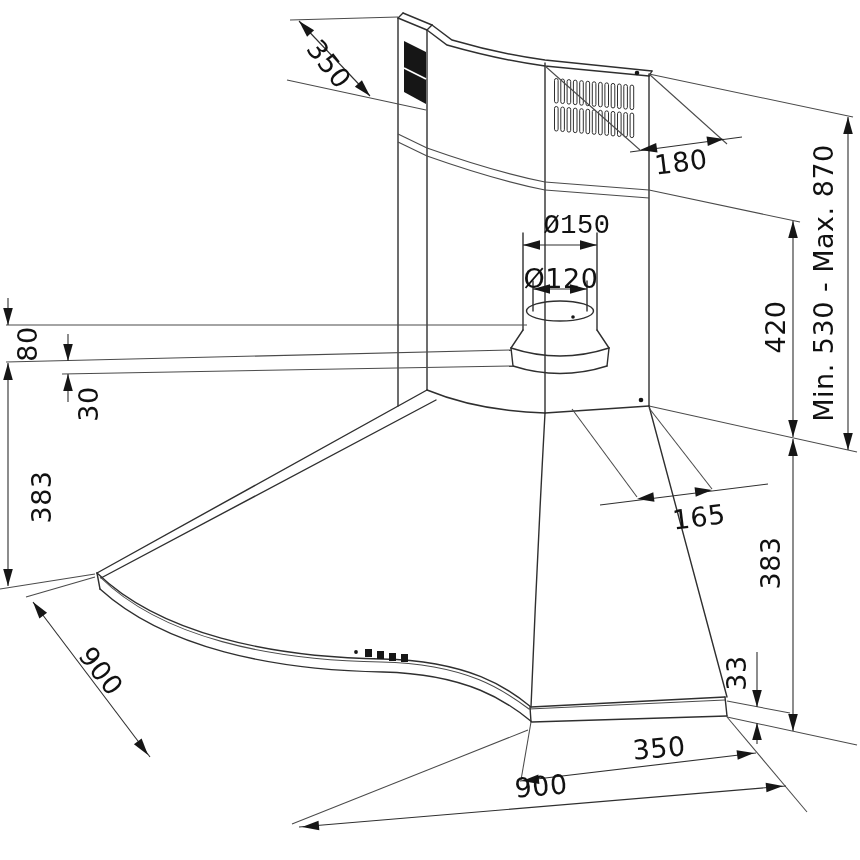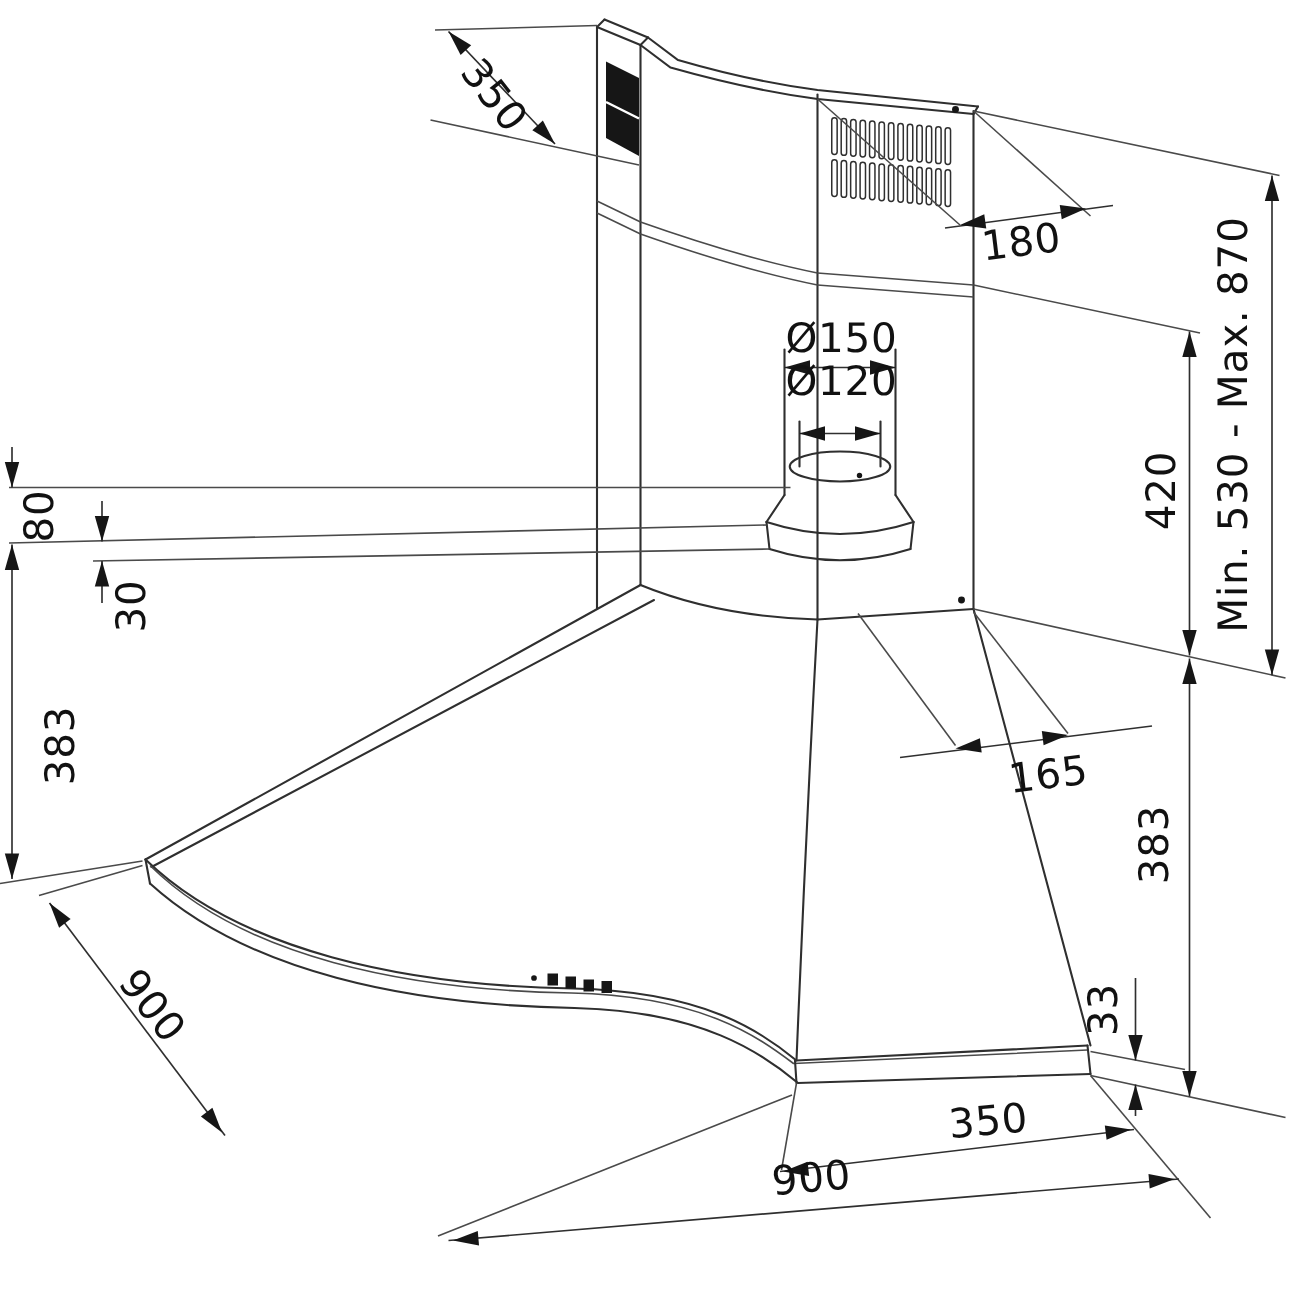--- a/index.html
+++ b/index.html
@@ -194,22 +194,22 @@
         <path d="M0,0 L-17,4.8 L-17,-4.8 Z" transform="translate(754,753) rotate(-7)" fill="#161616"></path>
         <path d="M0,0 L-17,4.8 L-17,-4.8 Z" transform="translate(302,827) rotate(175)" fill="#161616"></path>
         <path d="M0,0 L-17,4.8 L-17,-4.8 Z" transform="translate(783,786) rotate(-5)" fill="#161616"></path>
         <path d="M0,0 L-17,4.8 L-17,-4.8 Z" transform="translate(33,602) rotate(233)" fill="#161616"></path>
         <path d="M0,0 L-17,4.8 L-17,-4.8 Z" transform="translate(148,755) rotate(53)" fill="#161616"></path>
       </g>
   </svg>
 
   <span class="dim-label r52" style="left:329px;top:64px;">350</span>
   <span class="dim-label r-7" style="left:681px;top:162px;">180</span>
-  <span class="dim-label" style="left:561px;top:226px;">Ø150</span>
-  <span class="dim-label" style="left:561px;top:255px;">Ø120</span>
+  <span class="dim-label" style="left:577px;top:226px;font-family:Liberation Mono, monospace;">Ø150</span>
+  <span class="dim-label" style="left:561px;top:278px;">Ø120</span>
   <span class="dim-label r-90" style="left:27px;top:344px;">80</span>
   <span class="dim-label r-90" style="left:88px;top:404px;">30</span>
   <span class="dim-label r-90" style="left:41px;top:497px;">383</span>
   <span class="dim-label r52" style="left:101px;top:671px;">900</span>
   <span class="dim-label r-90" style="left:823px;top:283px;">Min. 530 - Max. 870</span>
   <span class="dim-label r-90" style="left:775px;top:327px;">420</span>
   <span class="dim-label r-7" style="left:699px;top:517px;">165</span>
   <span class="dim-label r-90" style="left:770px;top:563px;">383</span>
   <span class="dim-label r-90" style="left:736px;top:673px;">33</span>
   <span class="dim-label r-5" style="left:659px;top:748px;">350</span>

